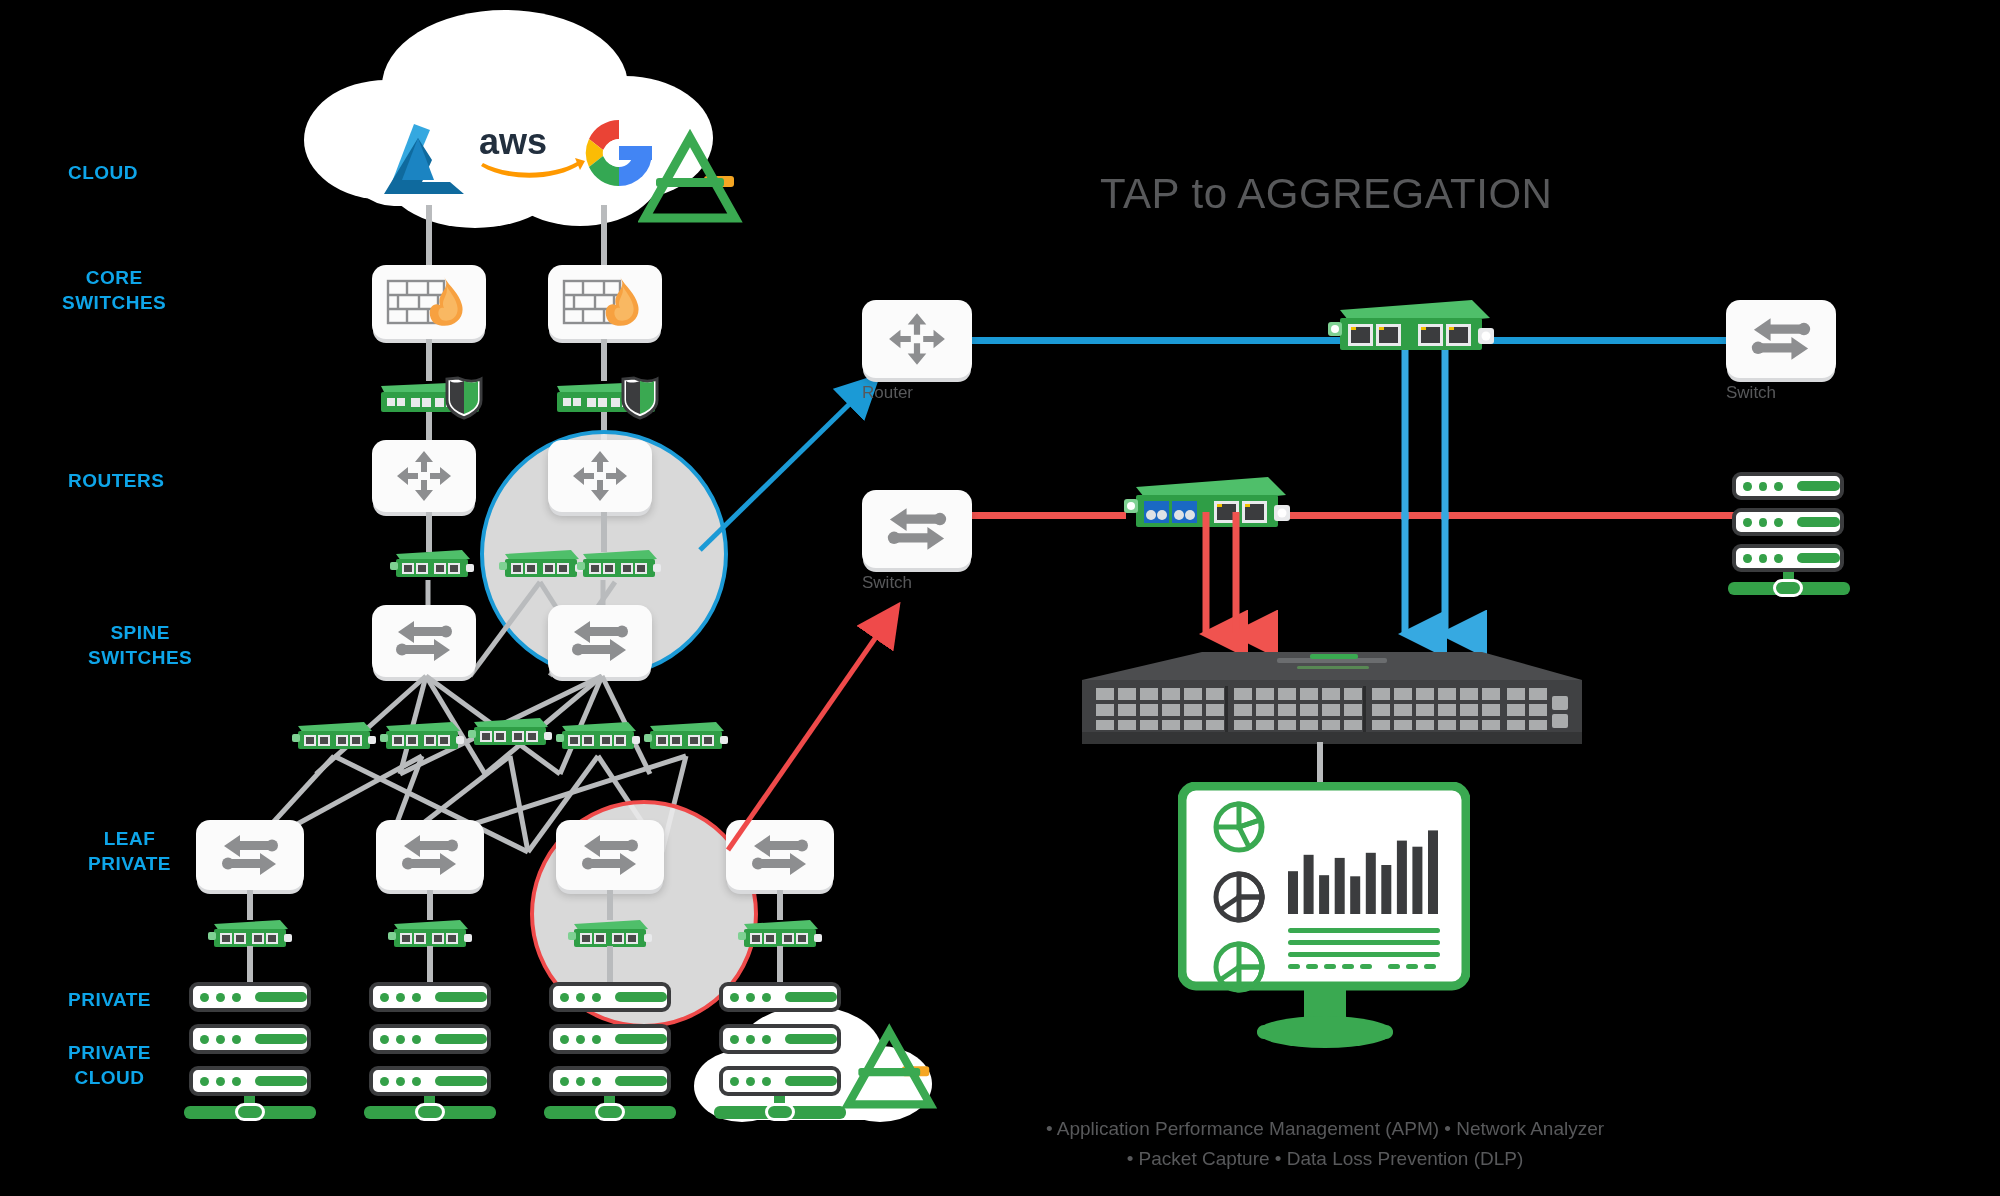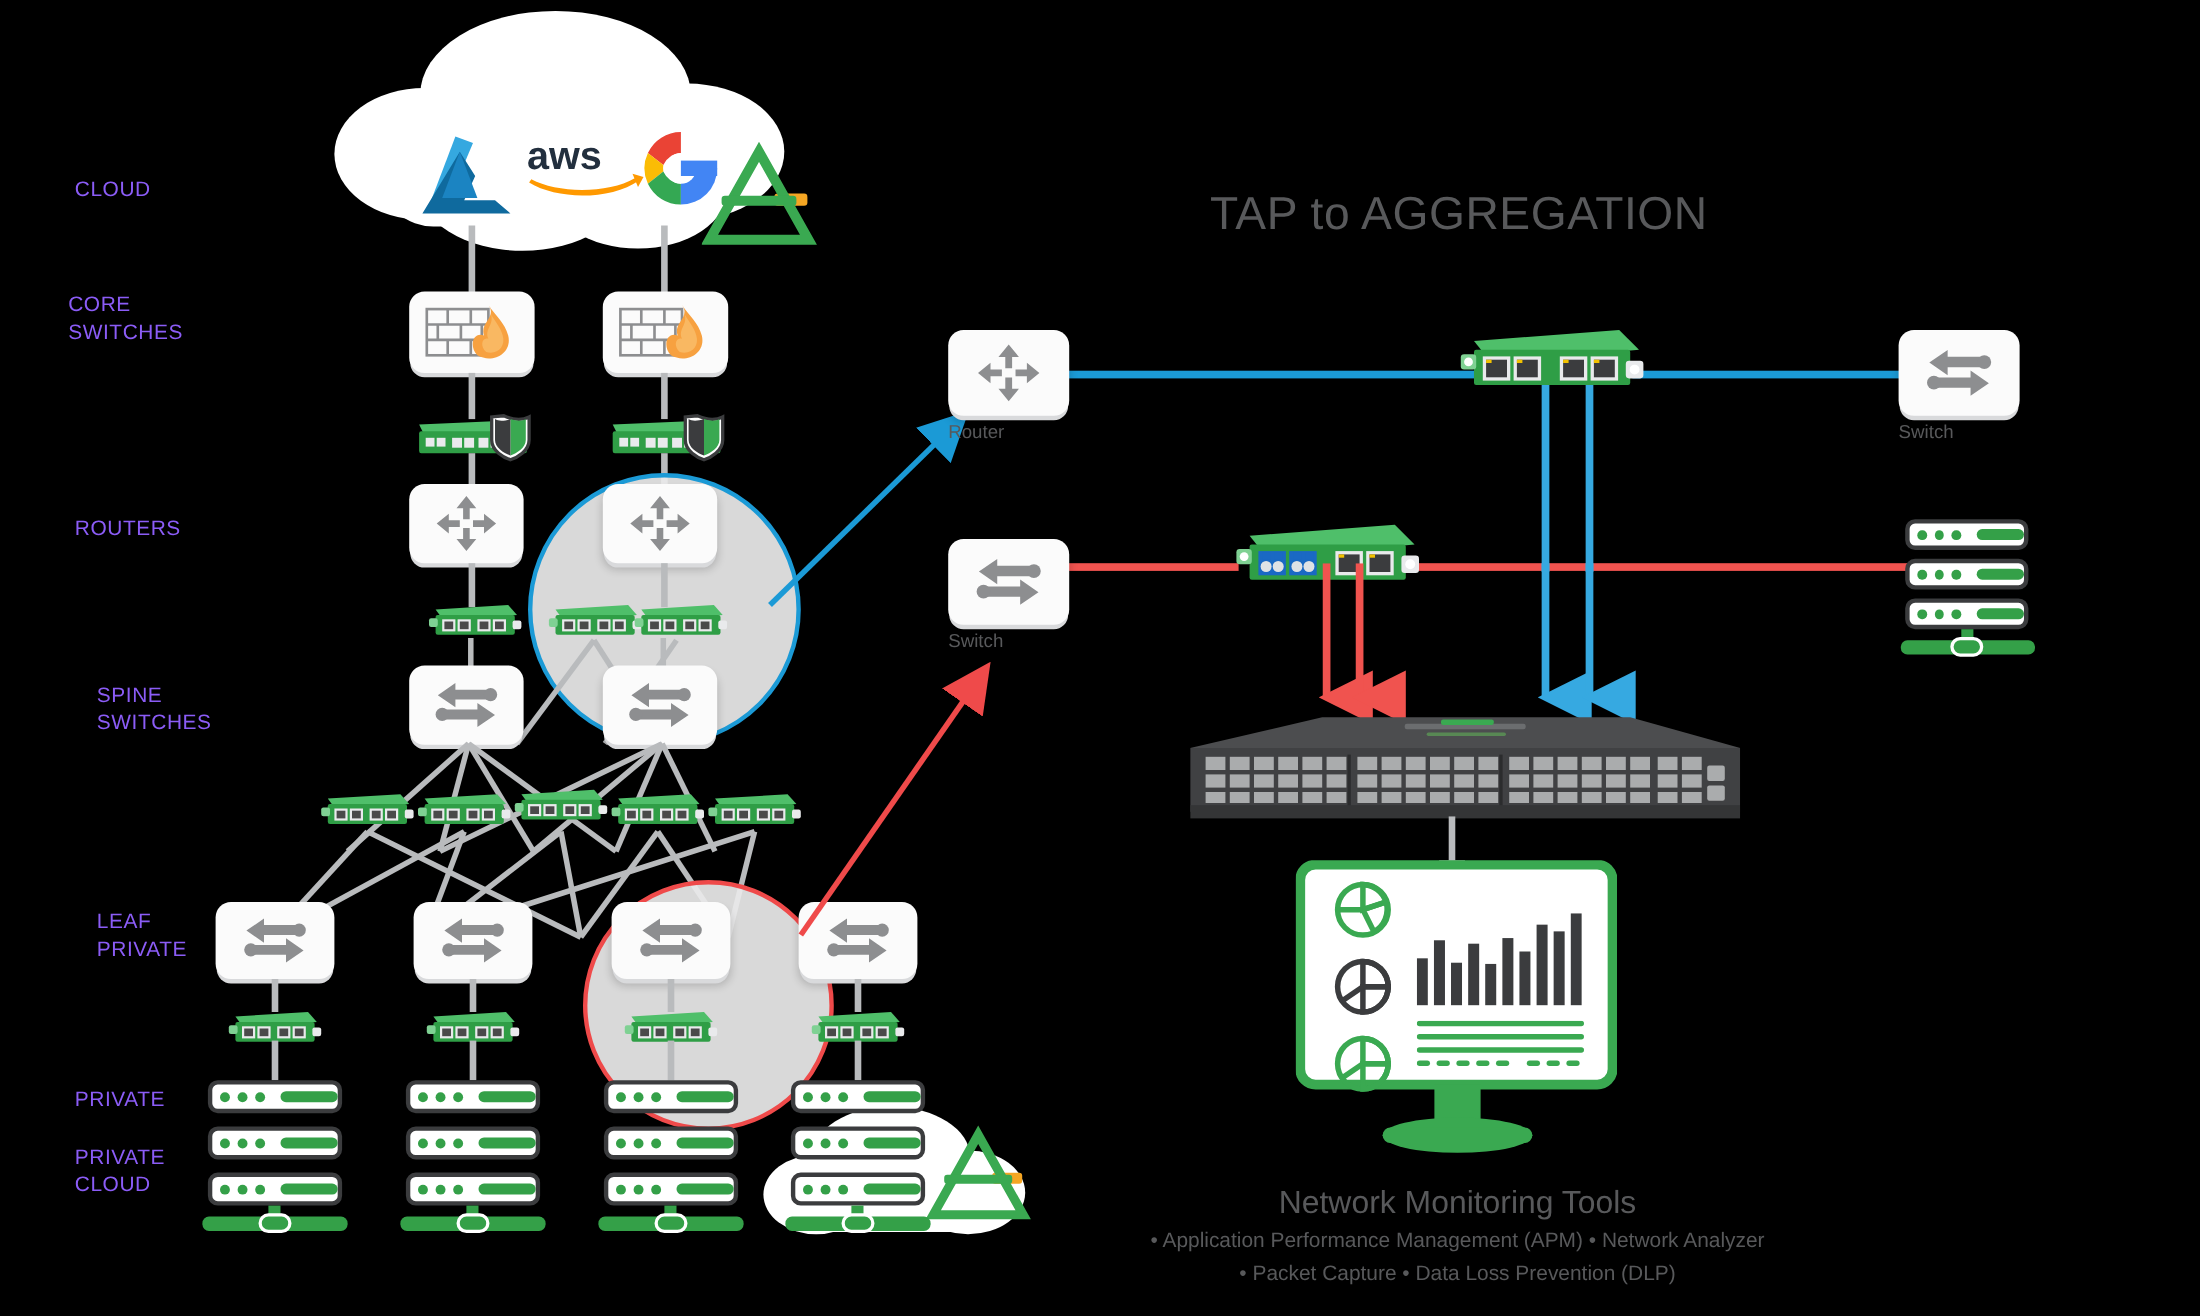--- a/index.html
+++ b/index.html
@@ -4,22 +4,22 @@
 <title>TAP to Aggregation Network Diagram</title>
 <style>
   html,body{margin:0;padding:0;background:#000;}
   body{width:2000px;height:1196px;position:relative;overflow:hidden;
        font-family:"Liberation Sans",sans-serif;}
   #stage{position:absolute;inset:0;width:2000px;height:1196px;}
   .abs{position:absolute;}
 
   
   .tier-label{
-    position:absolute;color:#8b5cf6;font-weight:400;letter-spacing:.5px;
-    font-size:19px;line-height:25px;text-align:left;white-space:pre-line;
+    position:absolute;color:#0ea5e9;font-weight:700;letter-spacing:.5px;
+    font-size:19px;line-height:25px;text-align:center;white-space:pre-line;
   }
 
   
   .node{
     position:absolute;background:#fbfbfb;border-radius:14px;
     box-shadow:0 5px 0 -1px #d9dadc, 0 6px 8px rgba(0,0,0,.18);
     display:flex;align-items:center;justify-content:center;
   }
   .node svg{display:block;}
 
@@ -965,17 +965,16 @@
         <rect x="36" y="36" width="12" height="5" rx="2.5"></rect>
           <rect x="54" y="36" width="12" height="5" rx="2.5"></rect>
         <rect x="72" y="36" width="12" height="5" rx="2.5"></rect>
         <rect x="100" y="36" width="12" height="5" rx="2.5"></rect>
           <rect x="118" y="36" width="12" height="5" rx="2.5"></rect>
         <rect x="136" y="36" width="12" height="5" rx="2.5"></rect>
       </g>
     </svg>
   </div>
 
-  <div class="sub-title" style="left:1020px;top:1078px;width:610px;text-align:center;font-size:29px;">Network Monitoring Tools</div>
   <div class="sub-title" style="left:950px;top:1118px;width:750px;text-align:center;font-size:19px;">• Application Performance Management (APM) • Network Analyzer</div>
   <div class="sub-title" style="left:950px;top:1148px;width:750px;text-align:center;font-size:19px;">• Packet Capture • Data Loss Prevention (DLP)</div>
 
 </div>
 
 </body></html>

